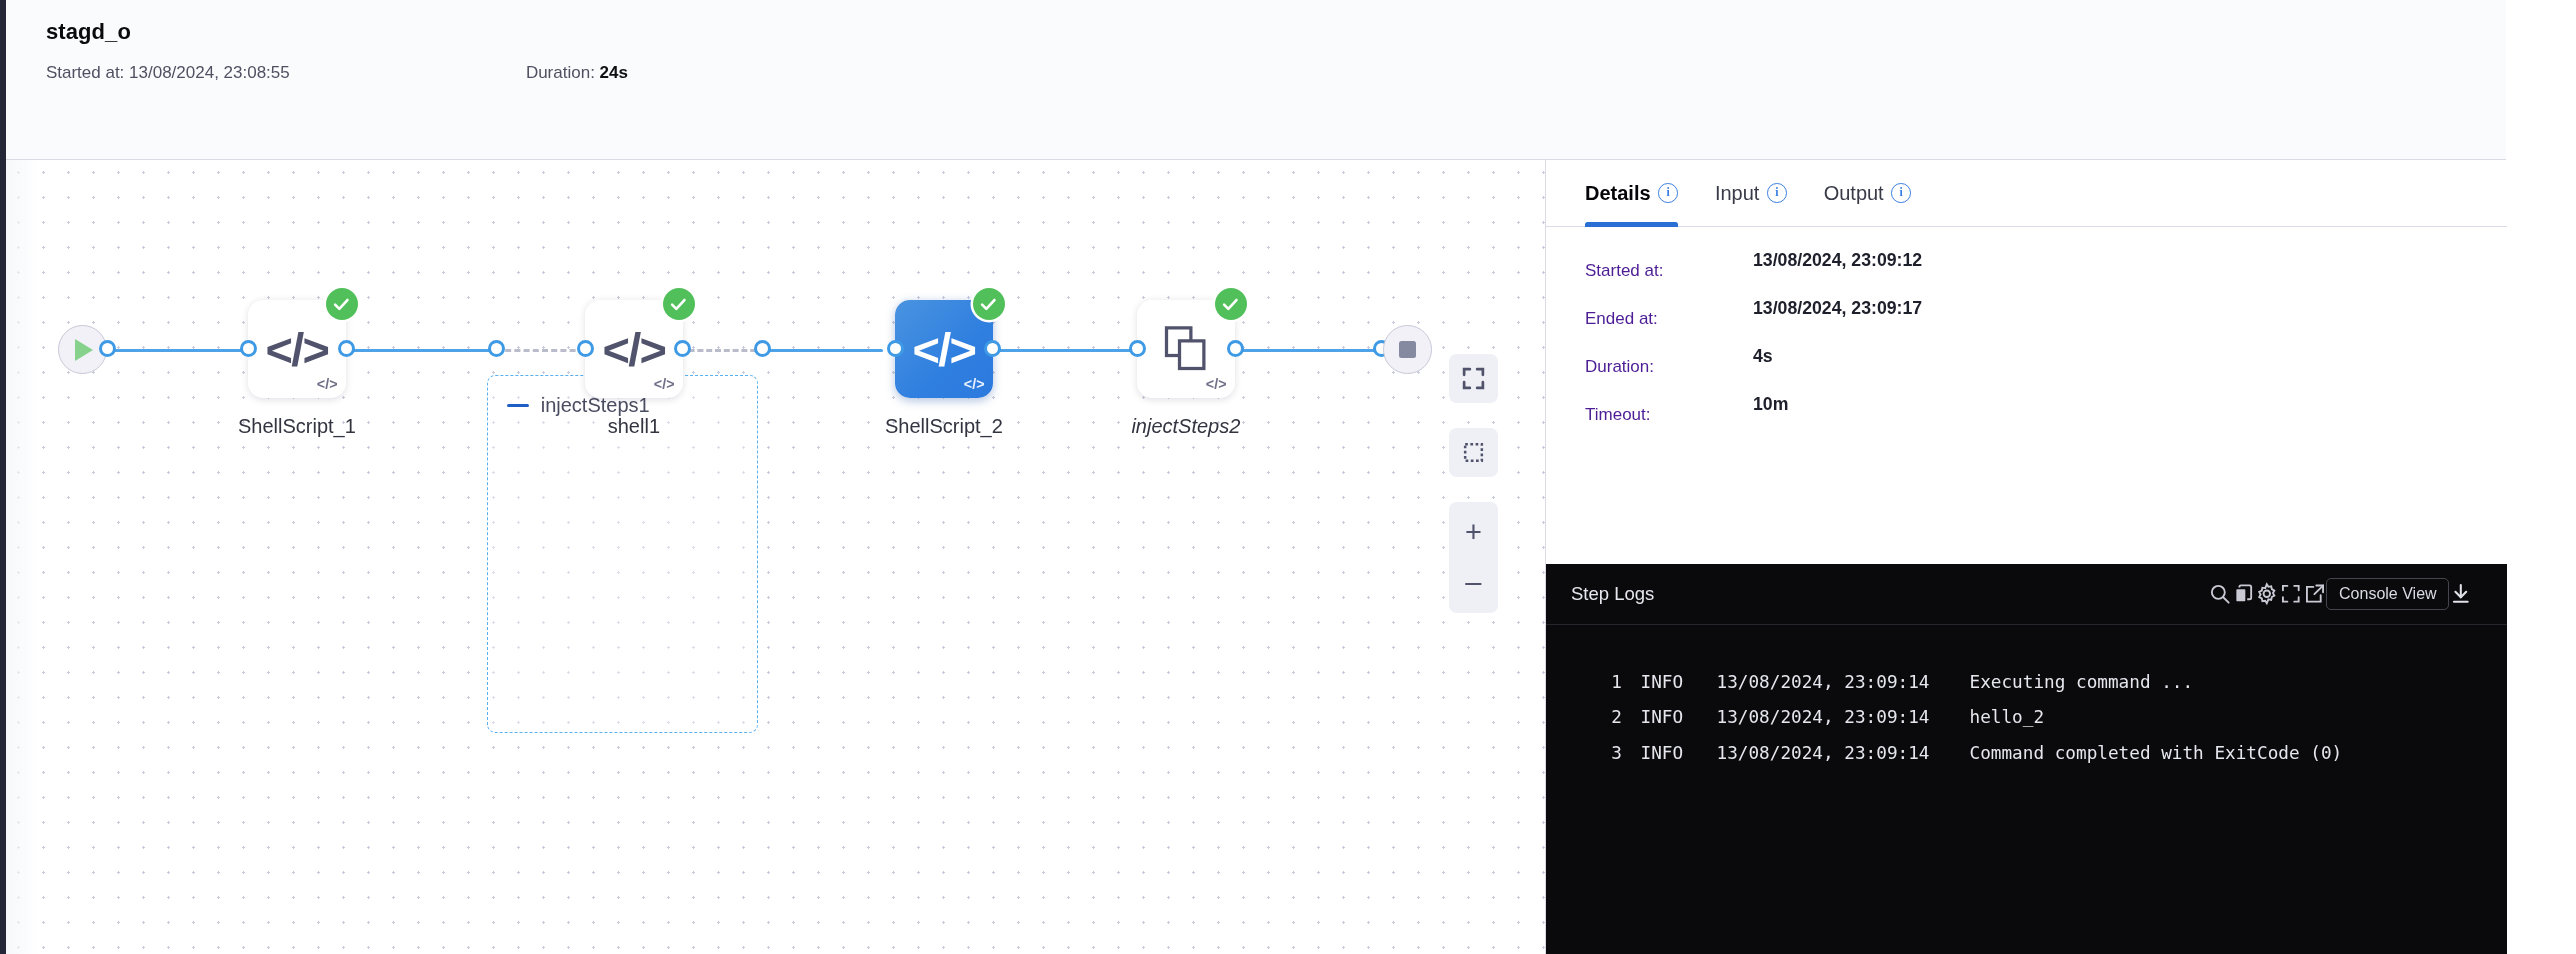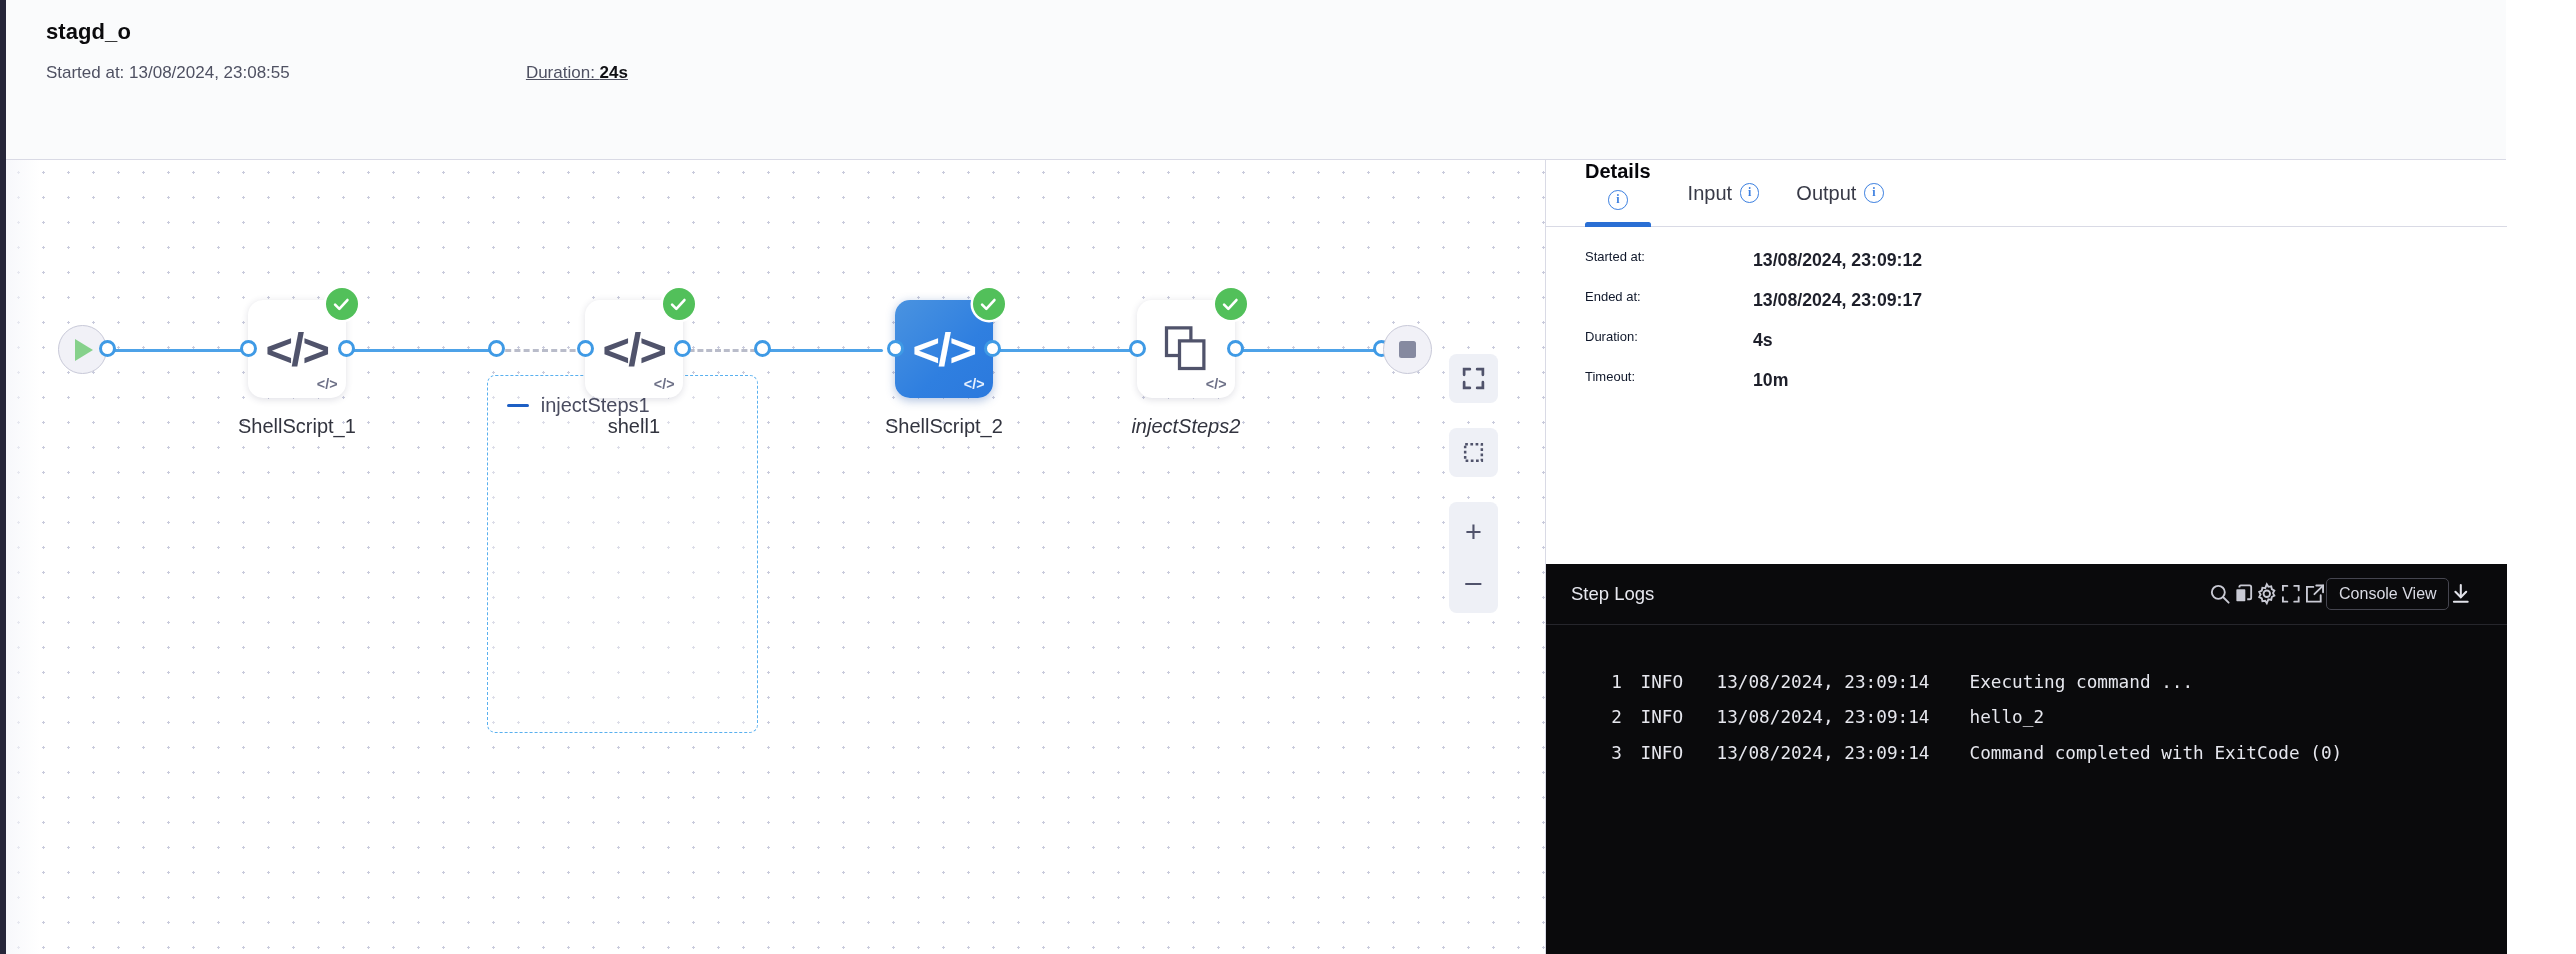--- a/index.html
+++ b/index.html
@@ -16,21 +16,21 @@
   
   .exec-header{
     position:absolute;left:5.9px;top:0;width:2500px;height:160px;
     background:#fafbfc;border-bottom:0.8px solid #d9dae5;box-sizing:border-box;
   }
   .exec-title{
     position:absolute;left:40px;top:18.5px;font-size:22px;font-weight:700;
     color:#0b0b0d;letter-spacing:0.1px;
   }
   .meta-started{position:absolute;left:40px;top:63px;font-size:17px;color:#4f5162;white-space:nowrap;}
-  .meta-duration{position:absolute;left:520px;top:63px;font-size:17px;color:#4f5162;white-space:nowrap;text-decoration:underline;}
+  .meta-duration{position:absolute;left:520px;top:63px;font-size:17px;color:#4f5162;white-space:nowrap;}
   .meta-duration b{color:#101014;font-weight:700;}
 
   
   .graph-wrap{
     position:absolute;left:5.9px;top:160px;width:1539px;height:795px;
     background:
       radial-gradient(circle, #c9cbdc 1.2px, rgba(0,0,0,0) 1.3px) 0 0/25px 25px,
       linear-gradient(#ffffff,#ffffff);
     overflow:hidden;
   }
@@ -117,33 +117,33 @@
     background:#ffffff;border-left:0.8px solid #d9dae5;box-sizing:border-box;
   }
   .tabs{
     position:absolute;left:0;top:0;width:961px;height:67px;border-bottom:0.8px solid #d9dae5;
     display:flex;align-items:center;padding-left:39px;box-sizing:border-box;gap:37px;
   }
   .tab{
     position:relative;height:67px;display:flex;align-items:center;gap:7.6px;
     font-size:20px;color:#383a47;cursor:pointer;
   }
-  .tab.active{font-weight:700;color:#06060a;flex-direction:column;}
+  .tab.active{font-weight:700;color:#06060a;}
   .tab.active::after{
     content:"";position:absolute;left:0;right:0;bottom:0;height:4.2px;background:#2a6fd4;border-radius:2.5px 2.5px 0 0;
   }
   .info-i{
     width:17.7px;height:17.7px;border-radius:50%;border:1.3px solid #3b7fe0;color:#3b7fe0;
     font-size:11.8px;font-weight:700;display:inline-flex;align-items:center;justify-content:center;
     font-family:"Liberation Serif",serif;line-height:1;
   }
 
   .details{position:absolute;left:0;top:67px;width:961px;height:271px;padding:22px 39px 0 39px;box-sizing:border-box;}
   .drow{display:flex;margin-bottom:16px;}
-  .dkey{width:168px;flex:0 0 168px;font-size:13px;color:#0f172a;}
+  .dkey{width:168px;flex:0 0 168px;font-size:17px;color:#4c1d95;margin-top:12px;}
   .dval{font-size:17.7px;color:#1d1f2a;font-weight:700;line-height:1.35;}
   .dval a{color:#3875d8;text-decoration:none;font-weight:700;}
   .btn-outline{
     margin-left:168px;margin-top:4.2px;display:inline-block;
     border:1.3px solid #3875d8;border-radius:5.9px;color:#2f6ad2;background:#fff;
     font-size:17.7px;font-weight:700;padding:9.3px 20px;cursor:pointer;
   }
 
   
   .logs{

